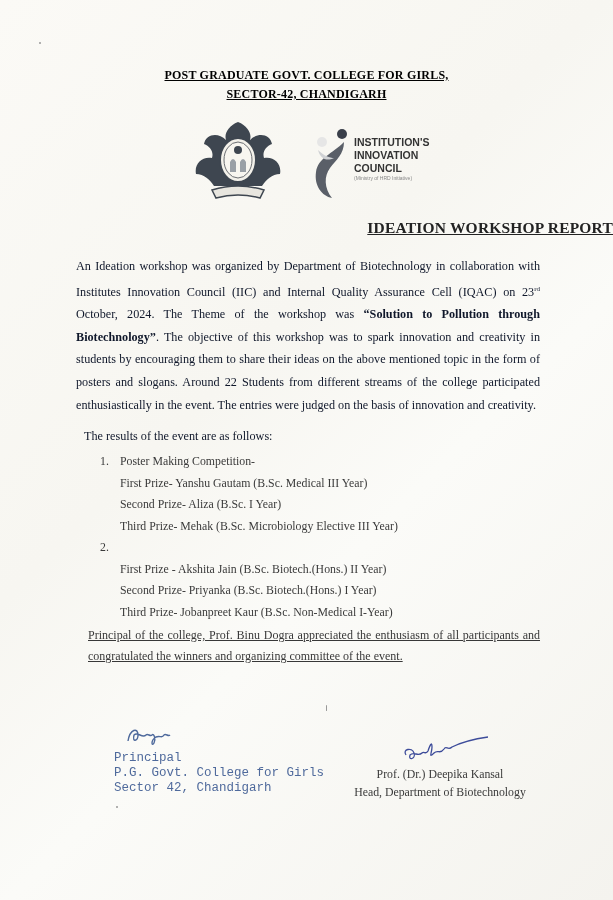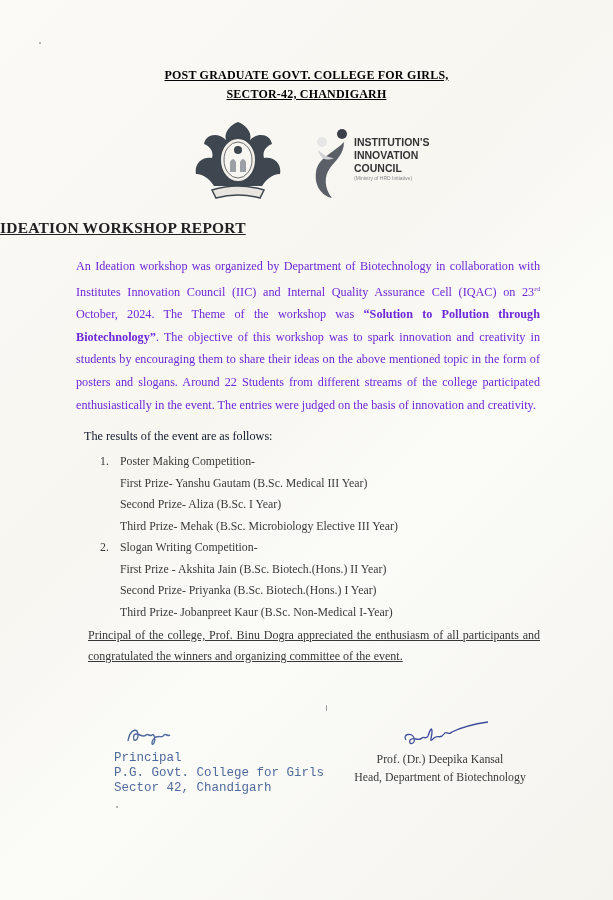--- a/index.html
+++ b/index.html
@@ -20,45 +20,45 @@
   .logos { position: absolute; top: 118px; left: 192px; width: 260px; height: 90px; }
   .college-logo { position: absolute; left: 0; top: 0; width: 92px; height: 88px; }
   .iic-logo { position: absolute; left: 120px; top: 10px; width: 36px; height: 72px; }
   .iic-text {
     position: absolute; left: 162px; top: 18px;
     font-family: "Liberation Sans", sans-serif; font-size: 10.5px; line-height: 13px;
     color: #333; font-weight: bold;
   }
   .iic-sub { font-size: 5px; color: #888; font-weight: normal; line-height: 7px; }
   .report-title {
-    position: absolute; top: 219px; left: 0; width: 613px; text-align: left;
+    position: absolute; top: 219px; left: 0; width: 613px; text-align: right;
     font-size: 15.5px; font-weight: bold; text-decoration: underline; color: #222;
     letter-spacing: 0.2px;
   }
   .body-text {
     position: absolute; left: 76px; top: 255px; width: 464px;
-    font-size: 12.2px; line-height: 22.6px; text-align: justify; color: #6d28d9;
+    font-size: 12.2px; line-height: 22.6px; text-align: justify; color: #0f172a;
   }
   .results-intro { position: absolute; left: 84px; top: 429px; font-size: 12.2px; color: #0f172a; }
   .list { position: absolute; left: 100px; top: 451px; font-size: 11.8px; color: #3a3a3a; }
   .list .item { position: relative; height: 21.5px; line-height: 21.5px; }
   .list .num { position: absolute; left: 0; width: 16px; }
   .list .item-title { position: absolute; left: 20px; white-space: nowrap; }
   .list .prize { height: 21.5px; line-height: 21.5px; padding-left: 20px; white-space: nowrap; }
   .closing {
     position: absolute; left: 88px; top: 625px; width: 452px;
     font-size: 12px; line-height: 21px; text-align: justify; color: #383838; text-decoration: underline;
   }
   .stamp {
     position: absolute; left: 114px; top: 729px;
     font-family: Liberation Mono, monospace; color: #4f6a9c; font-size: 12.5px; line-height: 15px;
   }
   .stamp .sig-svg { position: absolute; left: 10px; top: -6px; }
   .stamp .line1 { padding-top: 22px; }
-  .hod { position: absolute; left: 350px; top: 718px; font-size: 11.8px; color: #3a3a3a; text-align: center; width: 180px; }
+  .hod { position: absolute; left: 350px; top: 733px; font-size: 11.8px; color: #3a3a3a; text-align: center; width: 180px; }
   .hod .sig-svg { position: absolute; left: 48px; top: 0; }
   .hod .name { padding-top: 30px; line-height: 22px; }
   .speck { position: absolute; width: 2px; height: 2px; background: #999; border-radius: 1px; }
 </style>
 </head>
 <body>
 
 <div class="page">
 
   <div class="header">
@@ -101,21 +101,20 @@
         <span class="num">1.</span>
         <span class="item-title">Poster Making Competition-</span>
       </div>
       <div class="prize">First Prize- Yanshu Gautam (B.Sc. Medical III Year)</div>
       <div class="prize">Second Prize- Aliza (B.Sc. I Year)</div>
       <div class="prize">Third Prize- Mehak (B.Sc. Microbiology Elective III Year)</div>
     </div>
     <div>
       <div class="item">
         <span class="num">2.</span>
-        <span class="item-title">Slogan Writing Competition-</span>
       </div>
       <div class="prize">First Prize - Akshita Jain (B.Sc. Biotech.(Hons.) II Year)</div>
       <div class="prize">Second Prize- Priyanka (B.Sc. Biotech.(Hons.) I Year)</div>
       <div class="prize">Third Prize- Jobanpreet Kaur (B.Sc. Non-Medical I-Year)</div>
     </div>
   </div>
 
   <div class="closing">Principal of the college, Prof. Binu Dogra appreciated the enthusiasm of all participants and congratulated the winners and organizing committee of the event.</div>
 
   <div class="stamp">

